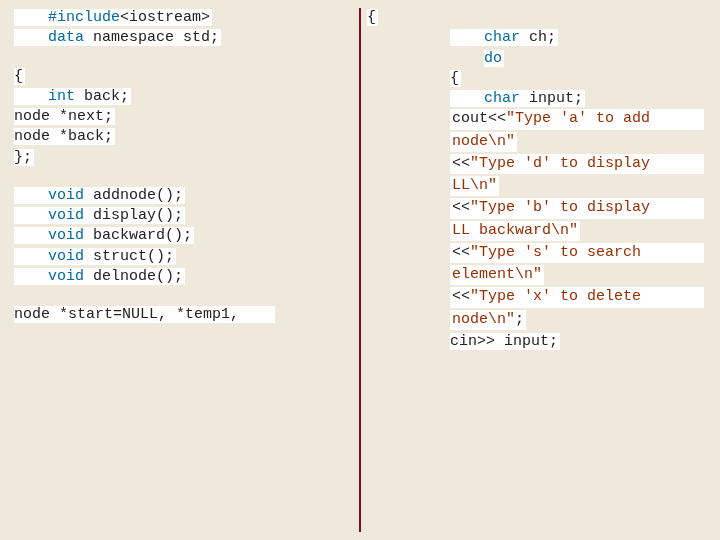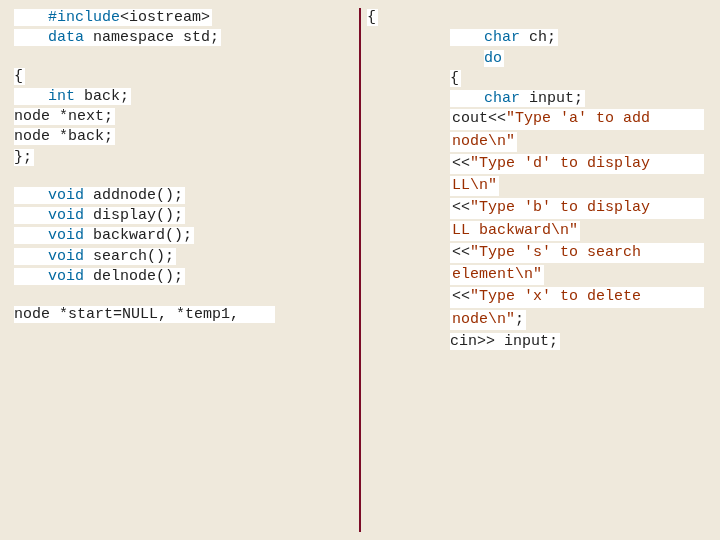--- a/index.html
+++ b/index.html
@@ -101,21 +101,21 @@
     <span class="line">
       <span class="hl"><span class="kw">void</span><span class="plain"> addnode();</span></span>
     </span>
     <span class="line">
       <span class="hl"><span class="kw">void</span><span class="plain"> display();</span></span>
     </span>
     <span class="line">
       <span class="hl"><span class="kw">void</span><span class="plain"> backward();</span></span>
     </span>
     <span class="line">
-      <span class="hl"><span class="kw">void</span><span class="plain"> search();</span></span>
+      <span class="hl"><span class="kw">void</span><span class="plain"> struct();</span></span>
     </span>
     <span class="line">
       <span class="hl"><span class="kw">void</span><span class="plain"> delnode();</span></span>
     </span>
 
     <div class="blank"></div>
 
     <span class="line">
       <span class="hl" style="padding-right:36px;"><span class="plain">node</span><span class="plain"> *start=NULL, *temp1,</span></span>
     </span>

